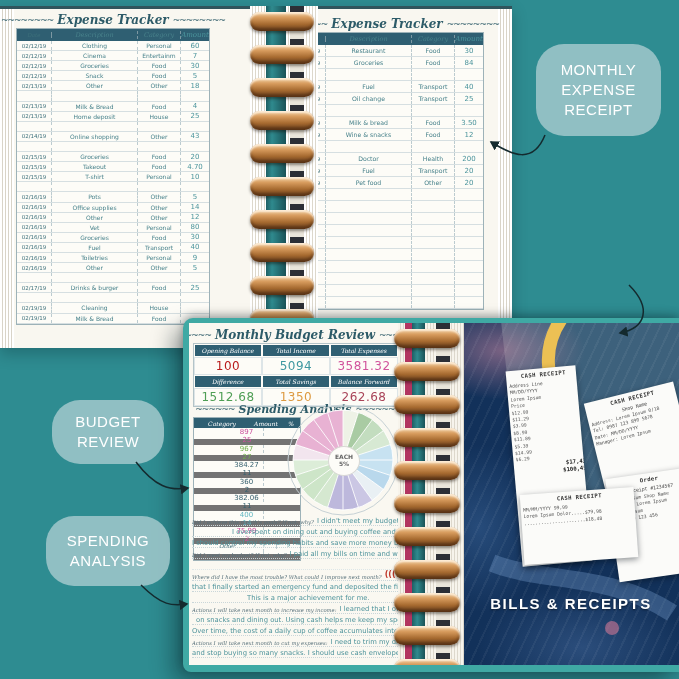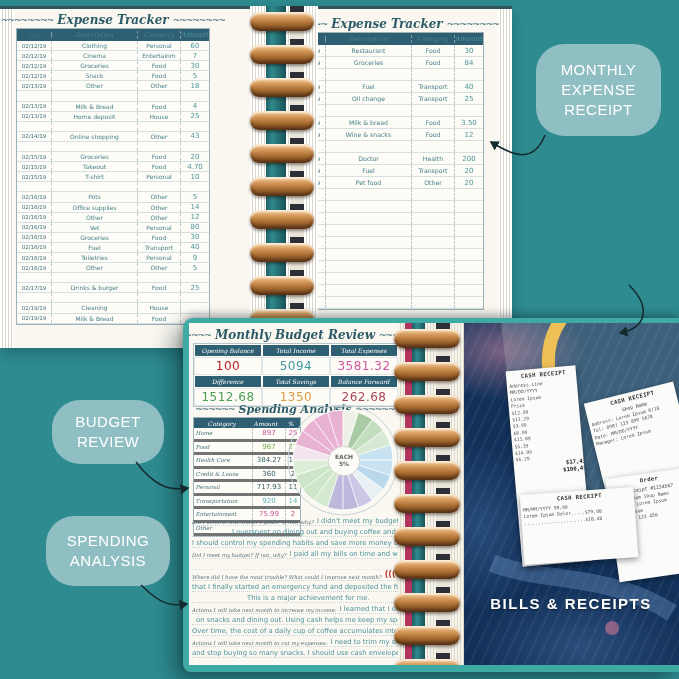--- a/index.html
+++ b/index.html
@@ -42,21 +42,21 @@
   .bn-inner{position:absolute;left:6px;top:5px;right:0;bottom:7px;background:#faf8f1;overflow:hidden;}
   .btable{position:absolute;left:4px;top:20px;width:204px;display:grid;grid-template-columns:1fr 1fr 1fr;
           border:1px solid #b4c4c8;}
   .bhead{background:#2f5f72;color:#fff;font-family:"DejaVu Serif",serif;font-style:italic;font-size:6px;
          height:11px;display:flex;align-items:center;justify-content:center;border:0.5px solid #fdfcf7;}
   .bval{height:16px;background:#fdfcf7;font-size:12px;display:flex;align-items:center;justify-content:center;
         border:0.5px solid #dde5e7;letter-spacing:0.5px;}
   .stable{position:absolute;left:4px;top:94px;width:106px;border:1px solid #9db2b8;background:#fdfcf7;}
   .shead{display:flex;background:#2f5f72;color:#fff;font-family:"DejaVu Serif",serif;font-style:italic;
          font-size:6px;height:10px;align-items:center;}
-  .srow{display:flex;height:10.5px;border-bottom:3px solid #737373;font-size:6px;}
+  .srow{display:flex;height:10.5px;border-bottom:6px solid #737373;align-items:center;font-size:6px;flex-direction:column;}
   .s1{width:56px;padding-left:2px;color:#3f6b76;font-family:"DejaVu Serif",serif;font-style:italic;font-size:5.5px;
       overflow:hidden;white-space:nowrap;border-right:1px dashed #bccbcf;height:100%;display:flex;align-items:center;}
   .s2{width:32px;text-align:center;font-size:7px;border-right:1px dashed #bccbcf;height:100%;
       display:flex;align-items:center;justify-content:center;}
   .s3{flex:1;text-align:center;font-size:7px;display:flex;align-items:center;justify-content:center;}
   
   .pie-wrap{position:absolute;left:96px;top:79px;width:116px;height:116px;}
   .pie{position:absolute;left:8px;top:8px;width:100px;height:100px;border-radius:50%;}
   .pie-svg{position:absolute;left:0;top:0;}
   .pie-center{position:absolute;left:43px;top:44px;width:30px;height:28px;border-radius:50%;background:#fdfcf8;
@@ -511,26 +511,26 @@
        <span class="s2" style="color:#35606e">384.27</span>
        <span class="s3" style="color:#35606e">11</span>
             </div>
             <div class="srow">
        <span class="s1">Credit &amp; Loans</span>
        <span class="s2" style="color:#35606e">360</span>
        <span class="s3" style="color:#35606e">2</span>
             </div>
             <div class="srow">
        <span class="s1">Personal</span>
-       <span class="s2" style="color:#35606e">717.93</span>
+       <span class="s2" style="color:#35606e">382.06</span>
        <span class="s3" style="color:#35606e">11</span>
             </div>
             <div class="srow">
        <span class="s1">Transportation</span>
-       <span class="s2" style="color:#62b7c1">920</span>
+       <span class="s2" style="color:#62b7c1">400</span>
        <span class="s3" style="color:#62b7c1">14</span>
             </div>
             <div class="srow">
        <span class="s1">Entertainment</span>
        <span class="s2" style="color:#cc4f9b">75.99</span>
        <span class="s3" style="color:#cc4f9b">2</span>
             </div>
             <div class="srow">
        <span class="s1">Other</span>
        <span class="s2" style="color:#35606e"></span>

